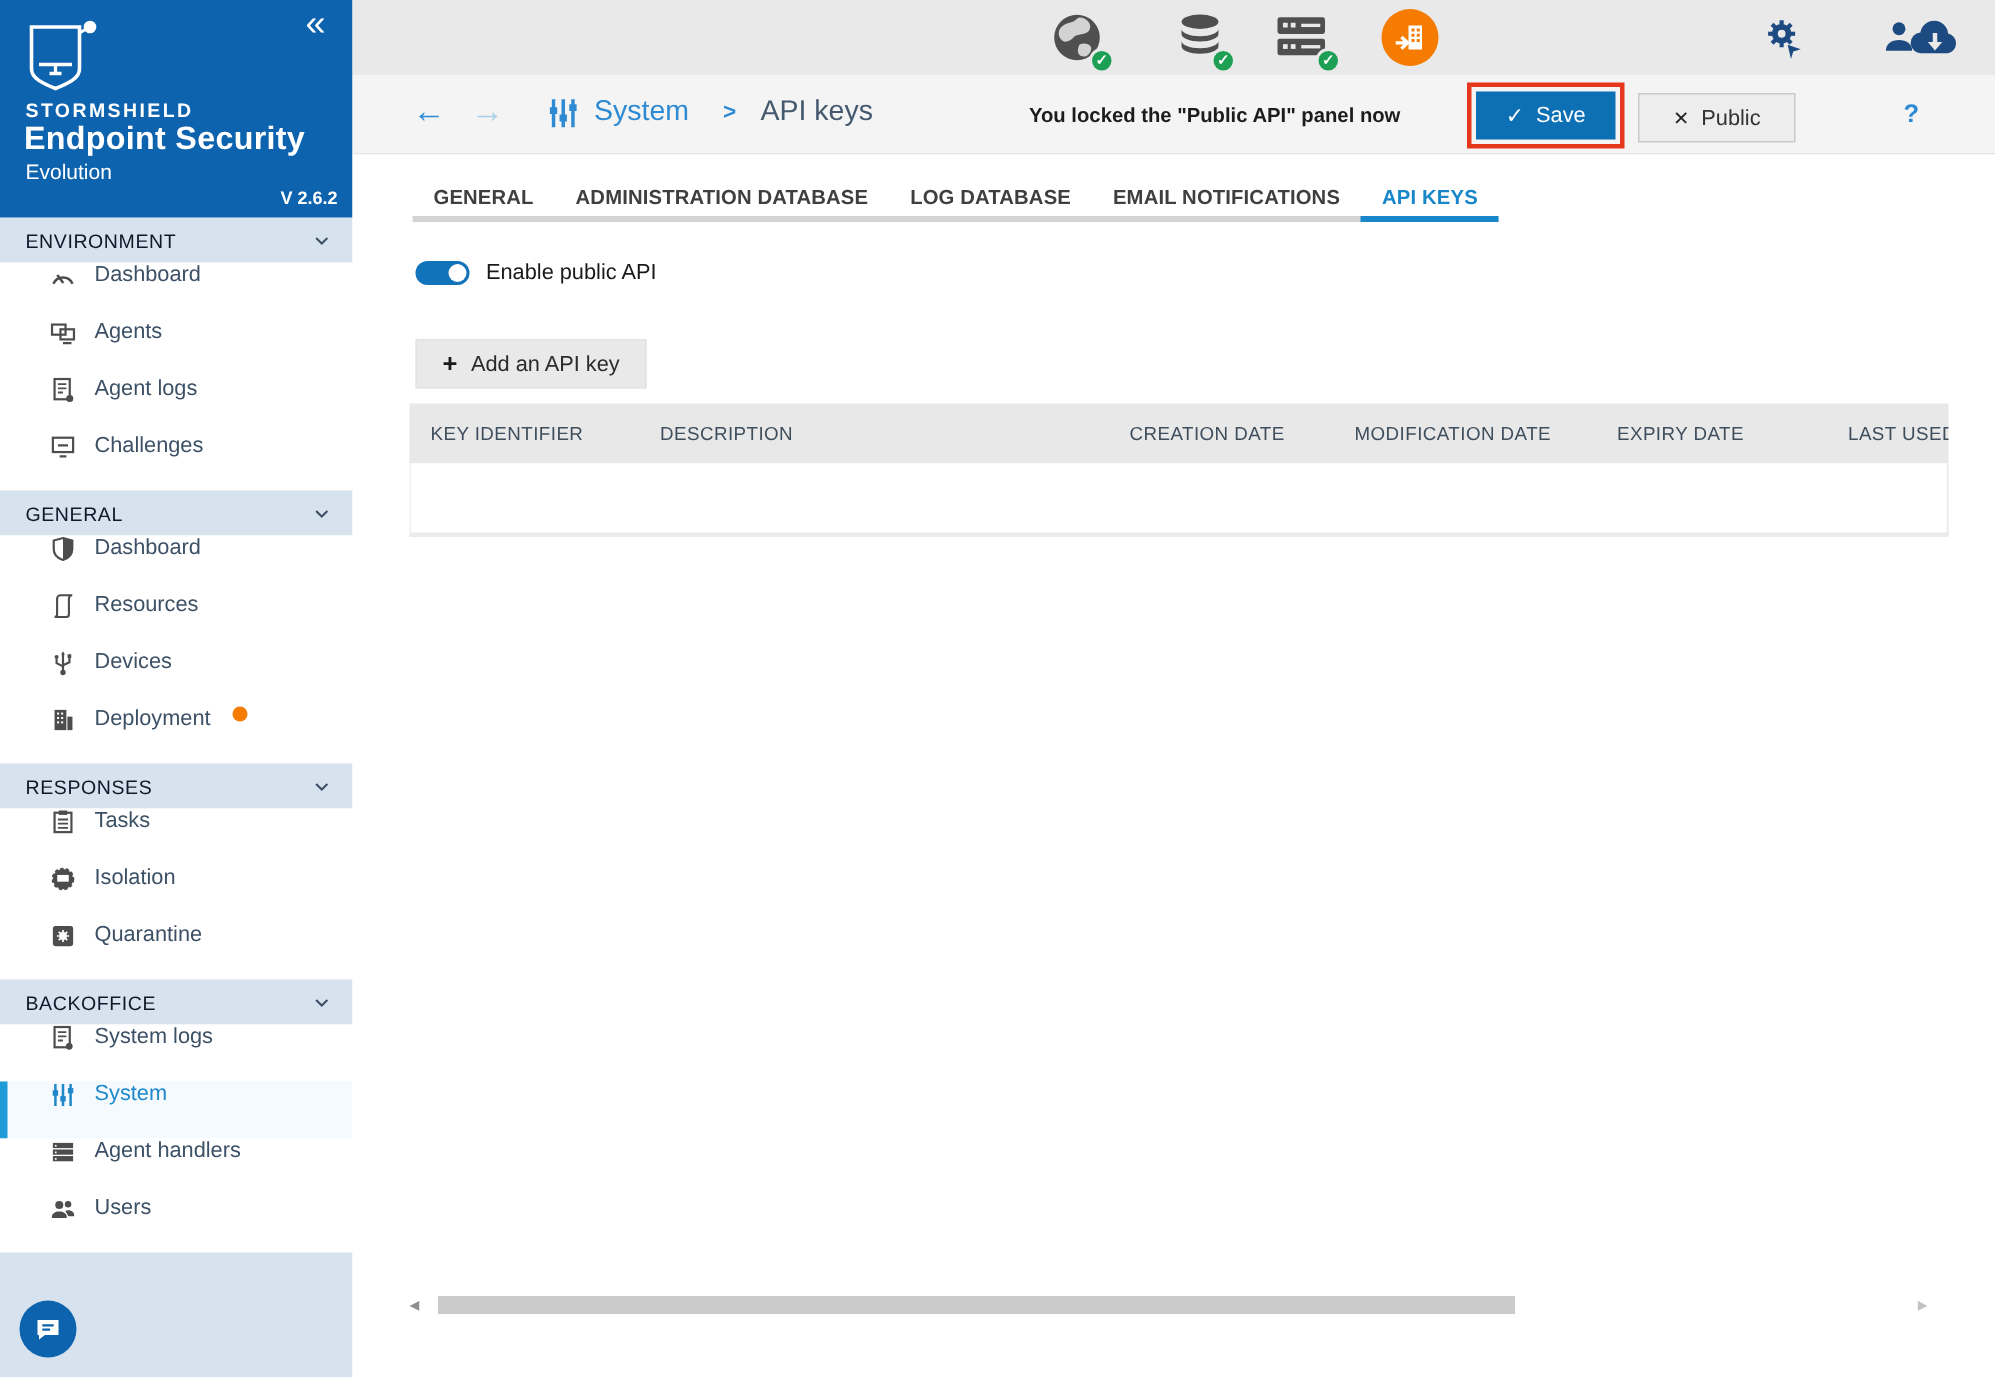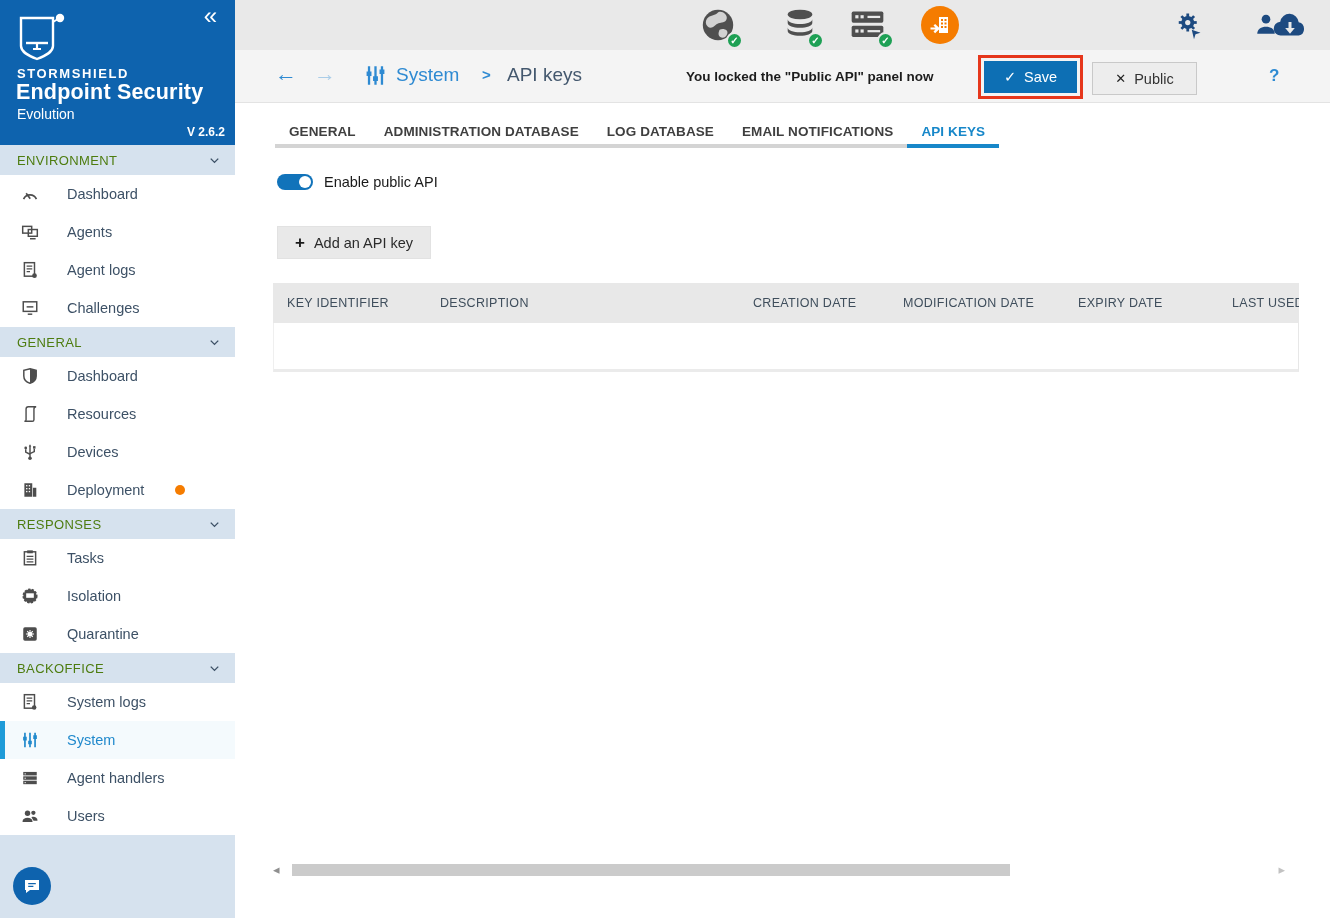--- a/index.html
+++ b/index.html
@@ -15,27 +15,27 @@
   .logo { height:145px; background:#0e63ae; position:relative; color:#fff; flex:none; }
   .collapse { position:absolute; right:18px; top:2px; font-size:24px; cursor:pointer; color:#fff; }
   .shield-svg { position:absolute; left:15px; top:13px; }
   .brand   { position:absolute; left:17px; top:66px; font-size:13px; font-weight:bold; letter-spacing:1.6px; }
   .product { position:absolute; left:16px; top:80px; font-size:21.5px; font-weight:700; letter-spacing:.2px; }
   .edition { position:absolute; left:17px; top:106px; font-size:14px; }
   .version { position:absolute; right:10px; bottom:6px; font-size:12px; font-weight:bold; }
 
   .menu { flex:none; }
   .sec { height:30px; background:#d6e2ee; display:flex; align-items:center;
-    padding:0 13px 0 17px; color:#4d7c0f; font-size:13px; letter-spacing:.4px; cursor:pointer; }
+    padding:0 13px 0 17px; color:#0f172a; font-size:13px; letter-spacing:.4px; cursor:pointer; }
   .sec-label { flex:1; }
   .sec-chev { width:15px; height:15px; color:#3d5166; }
   .sec-chev svg { width:15px; height:15px; display:block; }
 
-  .item { height:38px; display:flex; align-items:center; gap:28px; cursor:pointer;
-    border-left:5px solid transparent; padding-left:16px; color:#3d5166; font-size:14.5px; background:#fff; }
+  .item { height:38px; display:flex; gap:12px; cursor:pointer;
+    border-left:5px solid transparent; padding-left:28px; color:#3d5166; font-size:14.5px; background:#fff; }
   .item .ic { width:18px; height:18px; color:#4d4d4d; flex:none; }
   .item .ic svg { width:18px; height:18px; display:block; }
   .item.active { border-left-color:#1e9bd8; background:#f4fafd; color:#2089cc; }
   .item.active .ic { color:#2089cc; }
   .ndot { width:10px; height:10px; border-radius:50%; background:#f57c00; margin-left:3px; }
 
   .sidefill { flex:1; background:#d6e2ee; position:relative; }
   .fab { position:absolute; left:13px; bottom:13px; width:38px; height:38px; border-radius:50%;
     background:#0e63ae; border:none; display:flex; align-items:center; justify-content:center; cursor:pointer; }
   .fab svg { width:20px; height:20px; }
@@ -84,21 +84,21 @@
   .switch { width:36px; height:16px; border-radius:9px; background:#1173ba; position:relative; cursor:pointer; flex:none; }
   .switch::after { content:''; position:absolute; right:2px; top:2px; width:12px; height:12px;
     border-radius:50%; background:#fff; }
   .toggle-label { font-size:14.5px; color:#1a1a1a; }
 
   .btn-add { margin:36px 0 0 42px; height:33px; padding:0 17px; background:#e9e9e9; border:1px solid #e2e2e2;
     color:#2b2b2b; font-size:14.5px; display:inline-flex; align-items:center; gap:9px; cursor:pointer;
     font-family:"Liberation Sans",sans-serif; }
   .plus { font-size:17px; font-weight:bold; color:#1a1a1a; }
 
-  .apitable { margin:24px 0 0 38px; width:1026px; }
+  .apitable { margin:10px 0 0 38px; width:1026px; }
   .thead { display:flex; height:40px; background:#e8e8e8; align-items:center; }
   .th { font-size:12.5px; color:#3f4e5c; letter-spacing:.3px; padding-left:14px;
     white-space:nowrap; overflow:hidden; flex:none; cursor:pointer; }
   .th:nth-child(1){width:153px}.th:nth-child(2){width:313px}.th:nth-child(3){width:150px}
   .th:nth-child(4){width:175px}.th:nth-child(5){width:154px}.th:nth-child(6){width:81px;flex:1}
   .tbody-empty { height:49px; background:#fff; border-bottom:3px solid #ebebeb;
     border-left:1px solid #efefef; border-right:1px solid #e7e7e7; }
 
   .hscroll { position:absolute; left:38px; bottom:41px; width:1012px; height:14px; }
   .sb-left  { position:absolute; left:0; top:0; color:#8f8f8f; font-size:13px; line-height:14px; cursor:pointer; }

